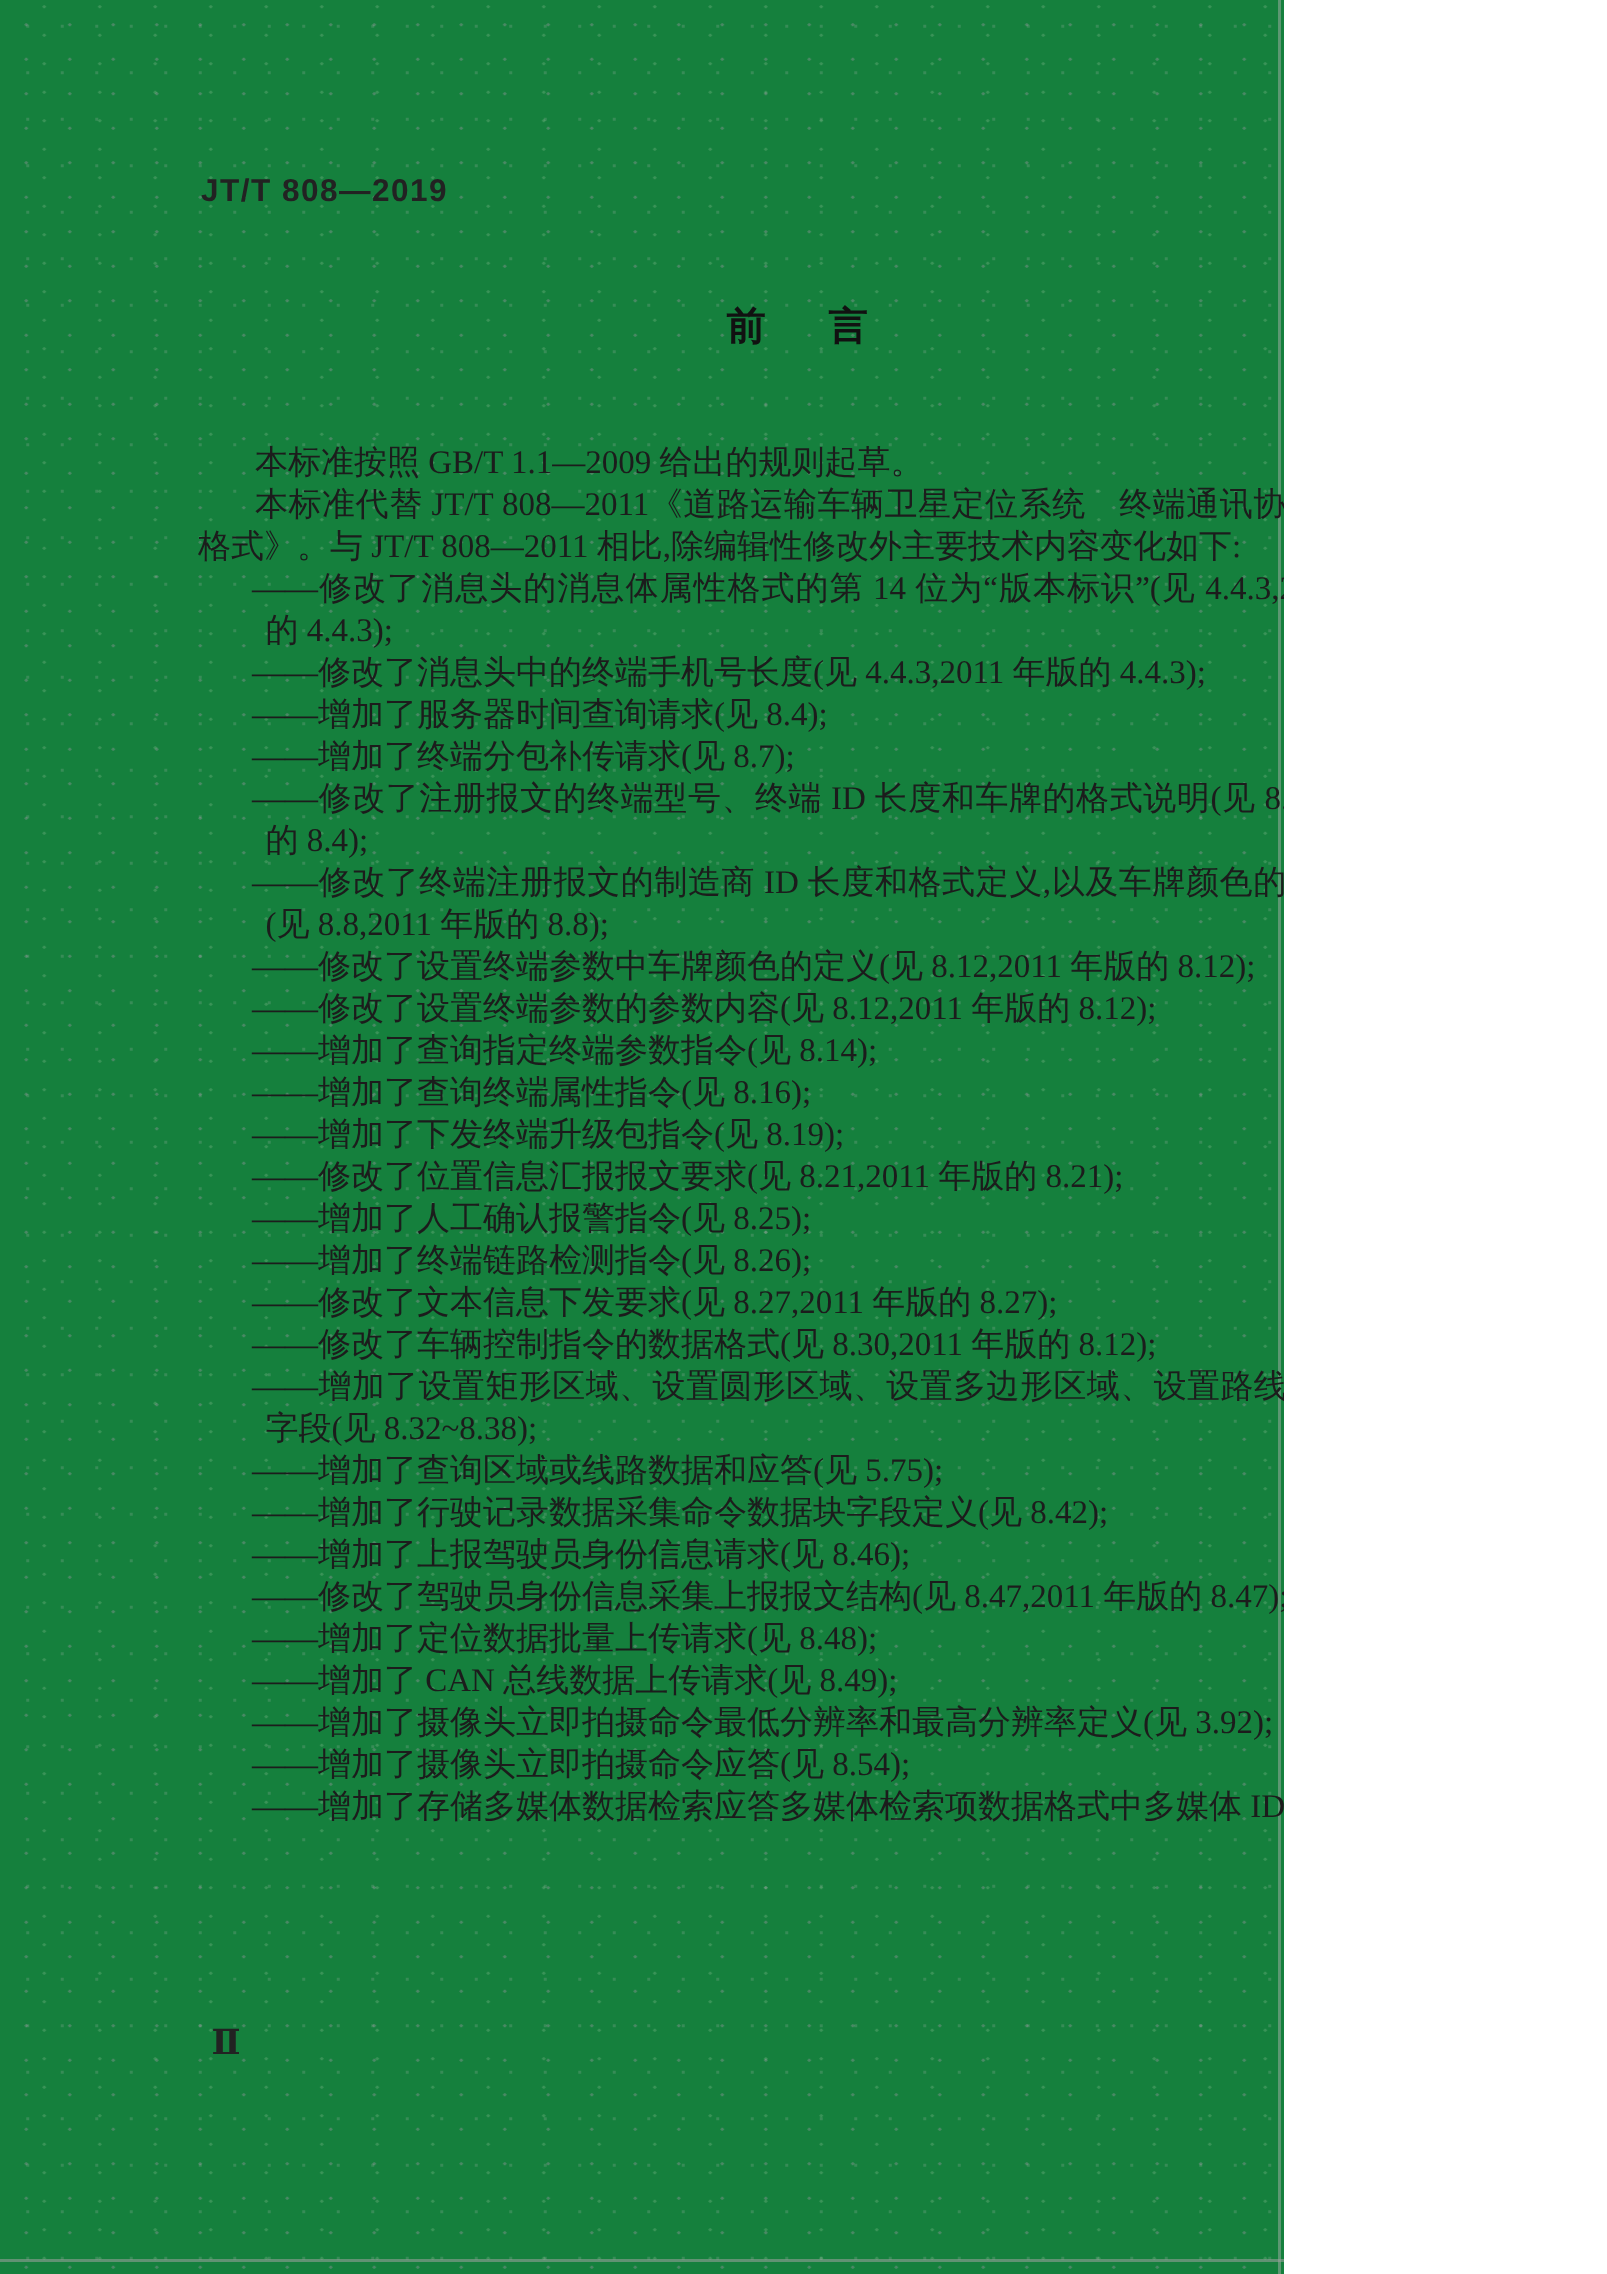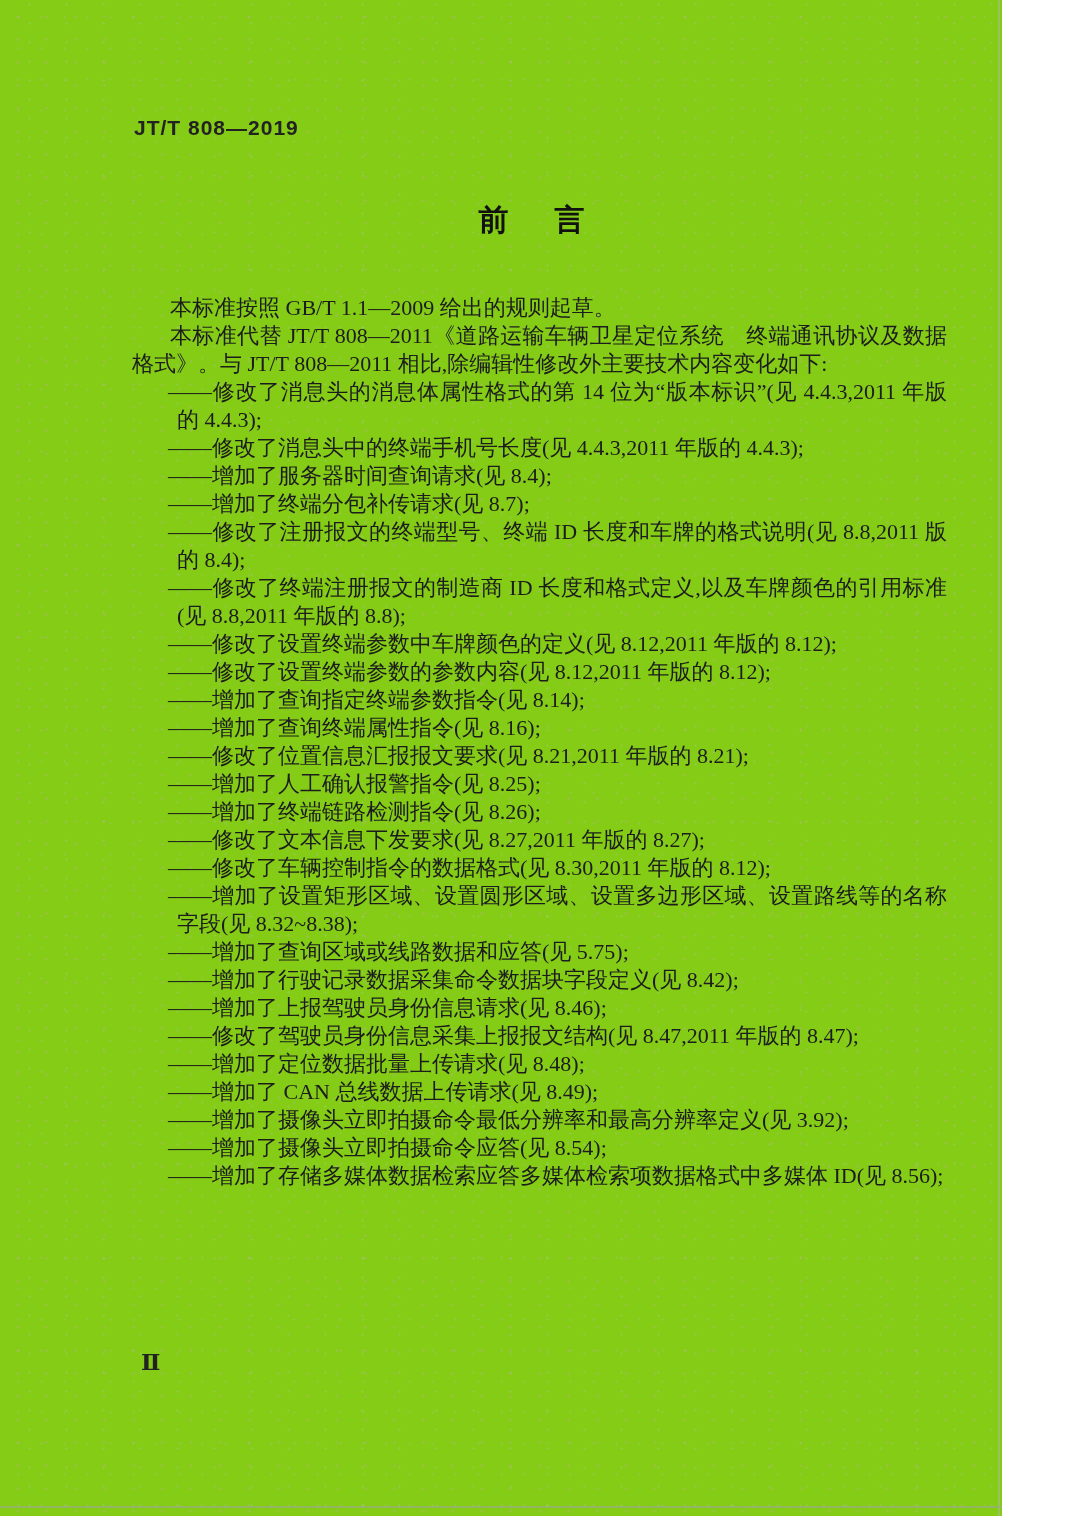--- a/index.html
+++ b/index.html
@@ -2,23 +2,23 @@
 <html lang="zh"><head>
 <meta charset="utf-8">
 <style>
   html, body {
     margin: 0;
     padding: 0;
     background: #ffffff;
   }
   .page {
     position: relative;
-    width: 1002px;
+    width: 856px;
     height: 1516px;
-    background: #84cc16;
+    background: #15803d;
     overflow: hidden;
     color: #1c1c1c;
   }
   
   .page::before {
     content: "";
     position: absolute;
     inset: 0;
     pointer-events: none;
     background-image:
@@ -53,21 +53,21 @@
   }
   .title {
     position: absolute;
     left: 0;
     top: 200px;
     width: 1071px;
     margin: 0;
     text-align: center;
     font-family: "Liberation Sans", "DejaVu Sans", sans-serif;
     font-weight: 900;
-    font-size: 30px;
+    font-size: 26px;
     letter-spacing: 8px;
     color: #111;
   }
   .content {
     position: absolute;
     left: 132px;
     top: 294px;
     width: 815px;
     font-family: Liberation Serif, serif;
     font-size: 22px;
@@ -122,20 +122,21 @@
         <li>——修改了消息头的消息体属性格式的第 14 位为“版本标识”(见 4.4.3,2011 年版的 4.4.3);</li>
         <li>——修改了消息头中的终端手机号长度(见 4.4.3,2011 年版的 4.4.3);</li>
         <li>——增加了服务器时间查询请求(见 8.4);</li>
         <li>——增加了终端分包补传请求(见 8.7);</li>
         <li>——修改了注册报文的终端型号、终端 ID 长度和车牌的格式说明(见 8.8,2011 版的 8.4);</li>
         <li>——修改了终端注册报文的制造商 ID 长度和格式定义,以及车牌颜色的引用标准(见 8.8,2011 年版的 8.8);</li>
         <li>——修改了设置终端参数中车牌颜色的定义(见 8.12,2011 年版的 8.12);</li>
         <li>——修改了设置终端参数的参数内容(见 8.12,2011 年版的 8.12);</li>
         <li>——增加了查询指定终端参数指令(见 8.14);</li>
         <li>——增加了查询终端属性指令(见 8.16);</li>
+        <li>——增加了下发终端升级包指令(见 8.19);</li>
         <li>——修改了位置信息汇报报文要求(见 8.21,2011 年版的 8.21);</li>
         <li>——增加了人工确认报警指令(见 8.25);</li>
         <li>——增加了终端链路检测指令(见 8.26);</li>
         <li>——修改了文本信息下发要求(见 8.27,2011 年版的 8.27);</li>
         <li>——修改了车辆控制指令的数据格式(见 8.30,2011 年版的 8.12);</li>
         <li>——增加了设置矩形区域、设置圆形区域、设置多边形区域、设置路线等的名称字段(见 8.32~8.38);</li>
         <li>——增加了查询区域或线路数据和应答(见 5.75);</li>
         <li>——增加了行驶记录数据采集命令数据块字段定义(见 8.42);</li>
         <li>——增加了上报驾驶员身份信息请求(见 8.46);</li>
         <li>——修改了驾驶员身份信息采集上报报文结构(见 8.47,2011 年版的 8.47);</li>

